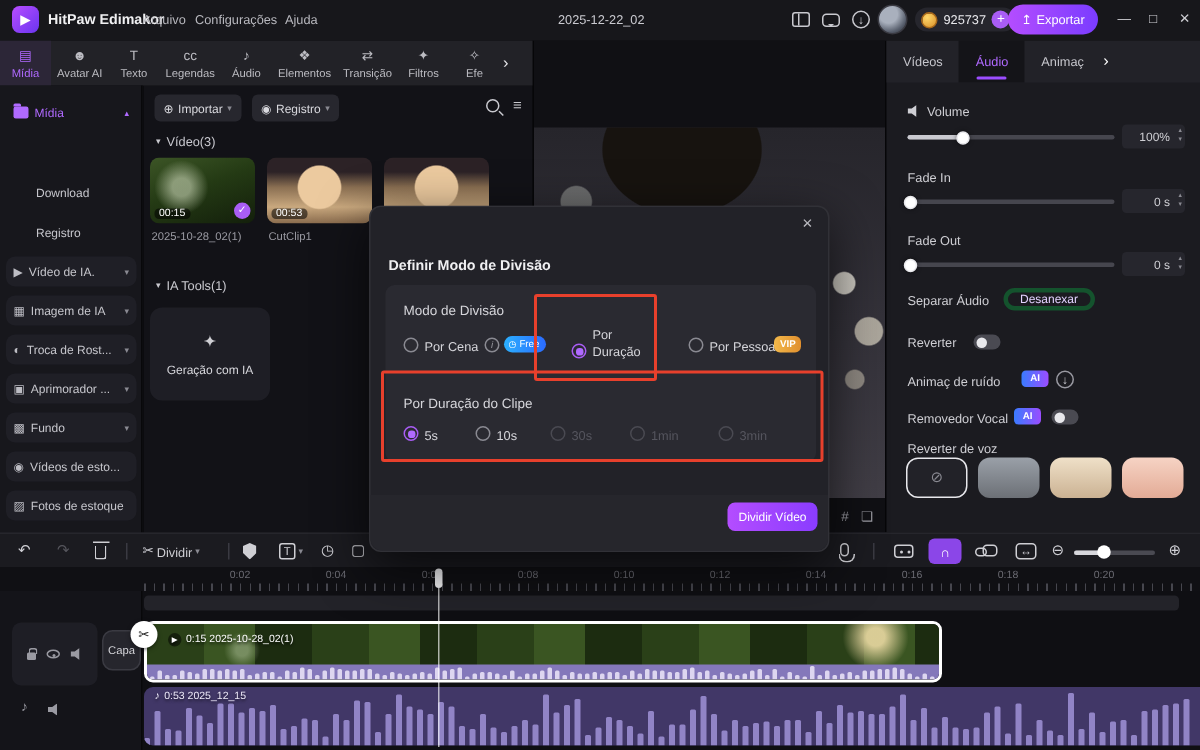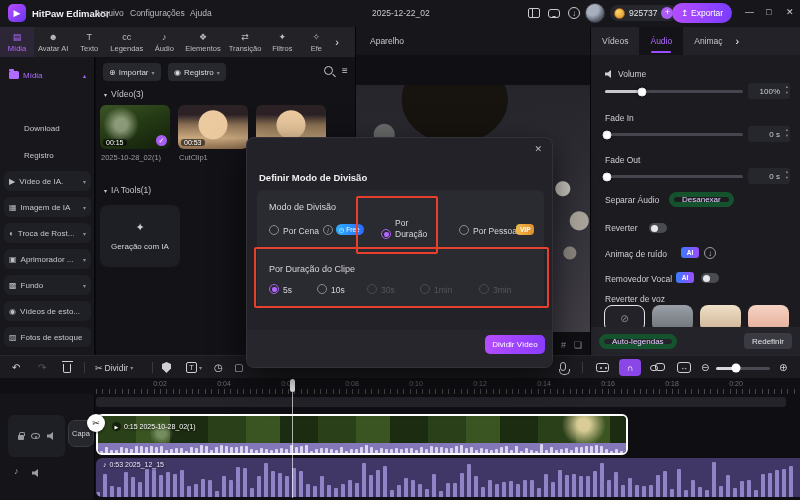--- a/index.html
+++ b/index.html
@@ -71,21 +71,21 @@
   .rtabs{position:absolute;left:0;top:0;width:100%;height:28px;display:flex;align-items:stretch;background:#222228;}
   .rptab{flex:0 0 auto;display:flex;align-items:center;padding:0 11px;color:#c6c6cc;font-size:8.5px;position:relative;}
   .rptab.active{background:#141418;color:#b06aff;}
   .rptab.active::after{content:"";position:absolute;left:12px;right:12px;bottom:2px;height:2px;background:#9b4dff;border-radius:1px;}
   .rlabel{position:absolute;font-size:8.5px;color:#cfcfd4;}
   .slider{position:absolute;height:3px;background:#46464e;border-radius:2px;}
   .slider .fill{position:absolute;left:0;top:0;bottom:0;background:#c9c9cf;border-radius:2px;}
   .slider .knob{position:absolute;top:50%;width:9px;height:9px;border-radius:50%;background:#fff;border:1.5px solid #e8e8ec;transform:translate(-50%,-50%);box-shadow:0 0 3px rgba(0,0,0,.5);}
   .valbox{position:absolute;width:42px;height:16px;background:#26262d;border-radius:3px;color:#cfcfd4;font-size:8px;display:flex;align-items:center;justify-content:flex-end;padding-right:10px;}
   .stepper{position:absolute;right:2px;top:1px;display:flex;flex-direction:column;font-size:4.5px;color:#8a8a92;line-height:6px;}
-  .outbtn{position:absolute;height:15px;border:5px solid #14532d;color:#e3d2ff;border-radius:8px;font-size:8px;display:flex;align-items:center;justify-content:center;padding:0 8px;}
+  .outbtn{position:absolute;height:15px;border:3px solid #14532d;color:#e3d2ff;border-radius:8px;font-size:8px;display:flex;align-items:center;justify-content:center;padding:0 8px;}
   .toggle{position:absolute;width:18px;height:10px;border-radius:5px;background:#4a4a52;}
   .toggle::after{content:"";position:absolute;left:1.5px;top:1.5px;width:7px;height:7px;border-radius:50%;background:#e8e8ec;}
   .aibadge{position:absolute;width:18px;height:11px;border-radius:3px;background:linear-gradient(90deg,#3a7bff,#9b4dff);color:#fff;font-size:6.5px;display:flex;align-items:center;justify-content:center;font-weight:bold;}
   .dlround{position:absolute;width:12px;height:12px;border:1px solid #9a9aa2;border-radius:50%;color:#c9c9cf;font-size:8px;display:flex;align-items:center;justify-content:center;}
   .vfx{position:absolute;top:278px;width:41px;height:27px;border-radius:8px;}
   .vfx.none{background:#222228;border:1.5px solid #e8e8ec;color:#8a8a92;display:flex;align-items:center;justify-content:center;font-size:10px;}
   .rp-foot{position:absolute;left:0;top:300px;width:100%;height:28px;background:#232329;display:flex;align-items:center;justify-content:space-between;padding:0 8px;z-index:3;}
   .graybtn{height:16px;background:#3a3a42;color:#e3e3e8;border-radius:4px;font-size:8px;display:flex;align-items:center;padding:0 8px;}
   
   .ttool{position:absolute;left:0;top:355px;width:800px;height:23px;background:#1b1b20;border-top:1px solid #26262c;z-index:2;display:block;}
@@ -312,21 +312,20 @@
       <span style="font-size:6px">▾</span>
       <span>IA Tools(1)</span>
     </div>
     <div class="iacard">
       <span class="wand">✦</span>
       <span style="font-size:8px">Geração com IA</span>
     </div>
   </div>
 
   <div class="preview">
-    <div class="pv-head">Aparelho</div>
     <div class="pv-video"></div>
     <div class="pv-foot">
       <span>#</span>
       <span>❏</span>
     </div>
   </div>
 
   <div class="rpanel">
     <div class="rtabs">
       <div class="rptab">
@@ -395,28 +394,20 @@
         <span>AI</span>
       </div>
     <div class="toggle" style="left:110px;top:246px"></div>
     <div class="rlabel" style="left:14px;top:267px">Reverter de voz</div>
     <div class="vfx none" style="left:13px">
         <span>⊘</span>
       </div>
     <div class="vfx" style="left:61px;background:linear-gradient(180deg,#9aa0a8,#6c7076)"></div>
     <div class="vfx" style="left:109px;background:linear-gradient(180deg,#efe0c8,#cbb293)"></div>
     <div class="vfx" style="left:157px;background:linear-gradient(180deg,#f6d3c4,#e3ab96)"></div>
-    <div class="rp-foot">
-      <div class="outbtn" style="position:relative;left:0;top:0">
-          <span>Auto-legendas</span>
-        </div>
-      <div class="graybtn">
-          <span>Redefinir</span>
-        </div>
-    </div>
   </div>
 
   <div class="ttool">
     <div class="tt-ic" style="left:12px">↶</div>
     <div class="tt-ic" style="left:38px;color:#55555c">↷</div>
     <div class="tt-ic" style="left:63px">
         <span class="i-trash"></span>
       </div>
     <div class="tt-sep" style="left:84px"></div>
     <div class="tt-ic" style="left:95px;font-size:9px">

